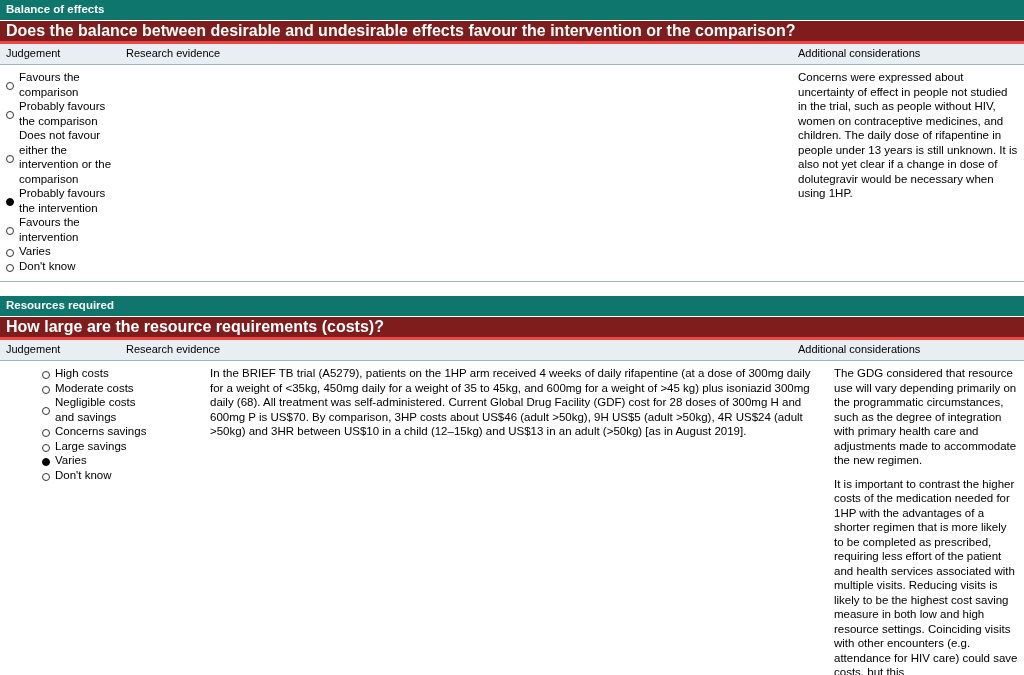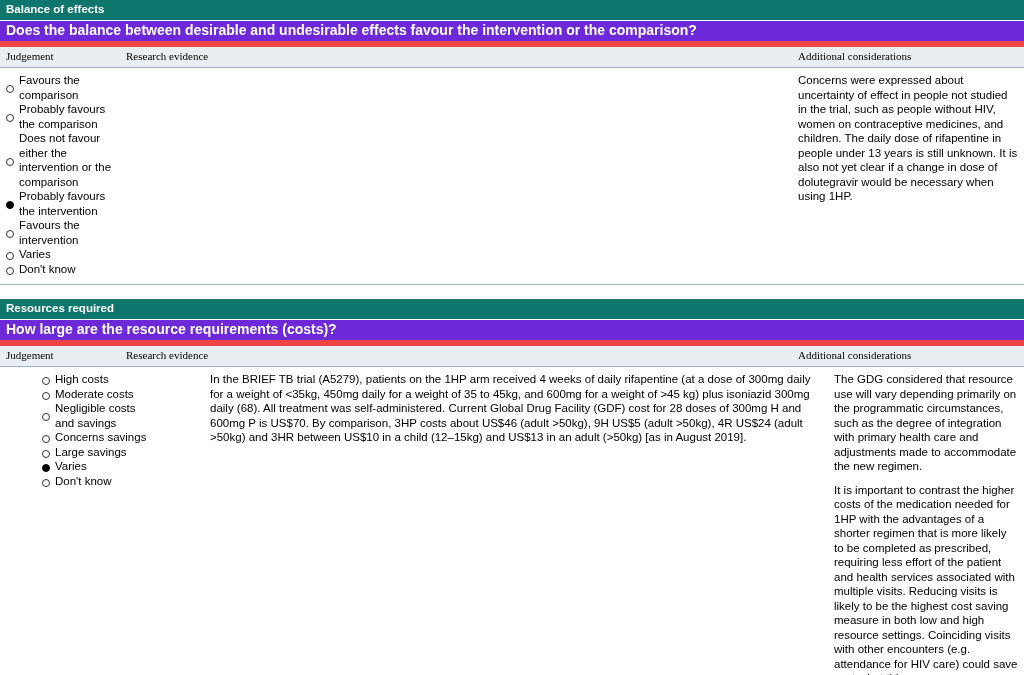--- a/index.html
+++ b/index.html
@@ -26,33 +26,32 @@
   .band-title {
     background: #0f766e;
     color: #ffffff;
     font-weight: bold;
     font-size: 11.5px;
     padding: 3px 6px 4px 6px;
     line-height: 13px;
     border-bottom: 1px solid #ffffff;
   }
   .band-question {
-    background: #6d28d9;
+    background: #7f1d1d;
     color: #ffffff;
     font-weight: bold;
-    font-size: 14px;
+    font-size: 16px;
     padding: 3px 6px 4px 6px;
     line-height: 13px;
   }
   .header-row {
     display: flex;
     background: #e8eef2;
-    border-top: 6px solid #ef4444;
+    border-top: 3px solid #ef4444;
     border-bottom: 1px solid #9fb4c0;
-    font-family: Liberation Serif, serif;
   }
   .header-row > div {
     padding: 3px 6px 4px 6px;
     font-size: 11px;
     line-height: 13px;
   }
   .col-judgement { width: 120px; flex: 0 0 120px; }
   .col-evidence  { width: 672px; flex: 0 0 672px; }
   .col-extra     { flex: 1 1 auto; }
 

